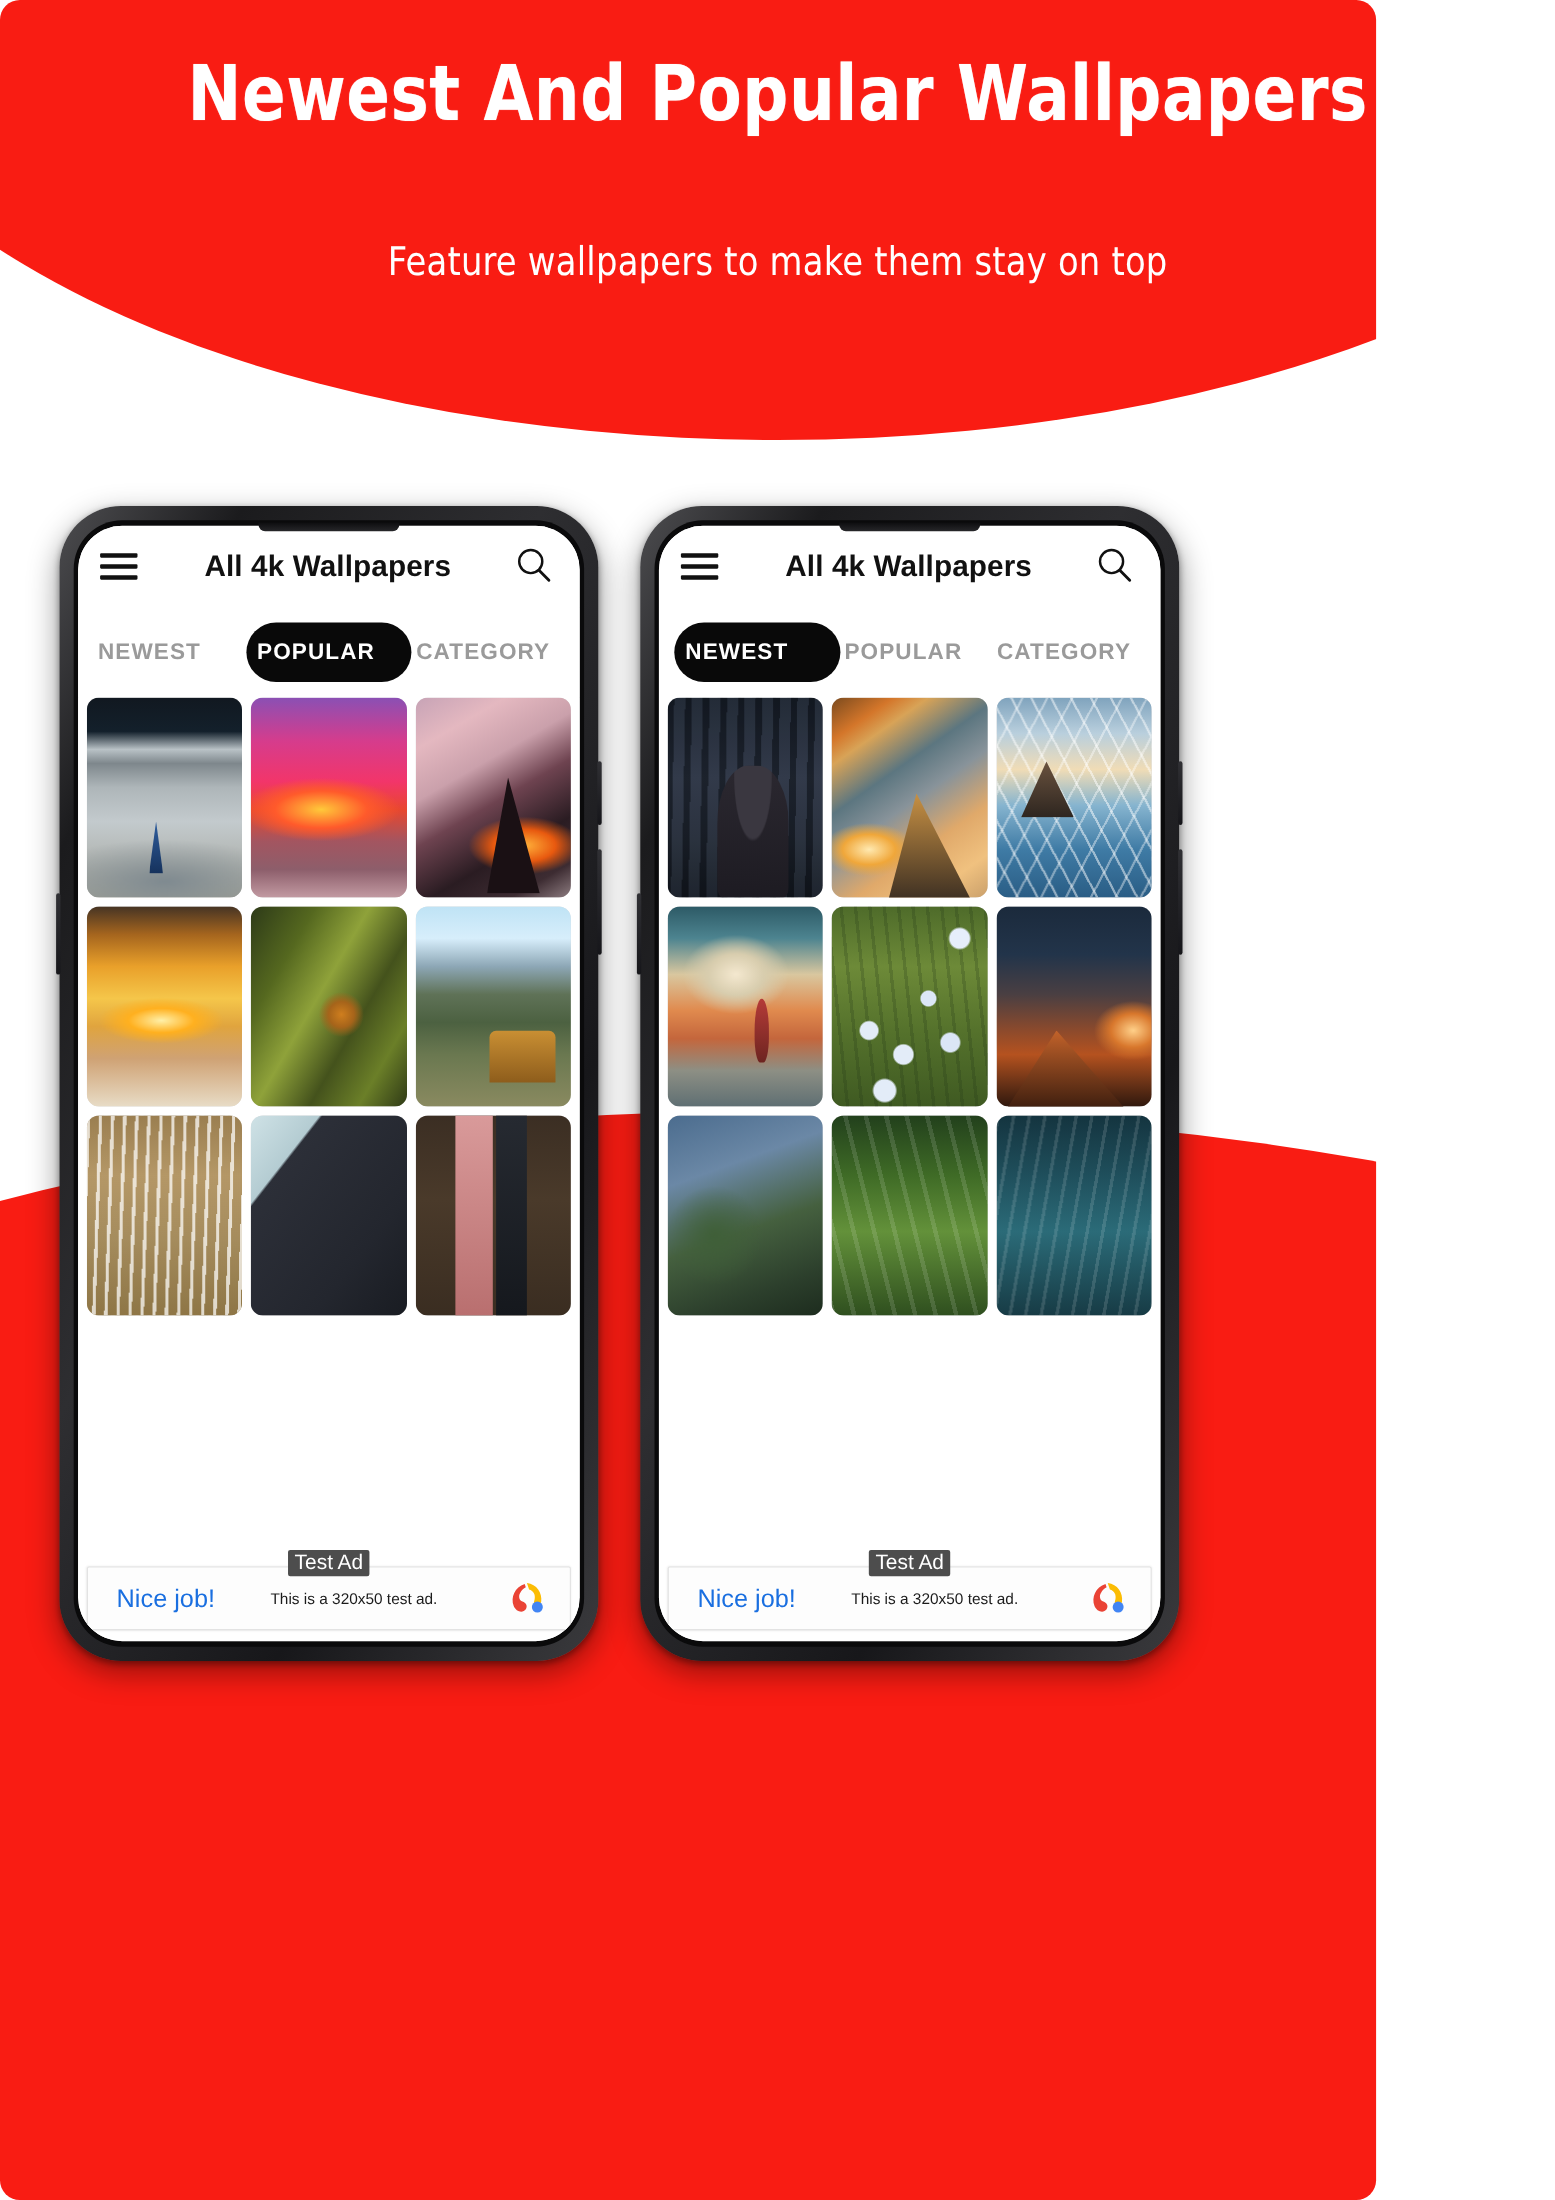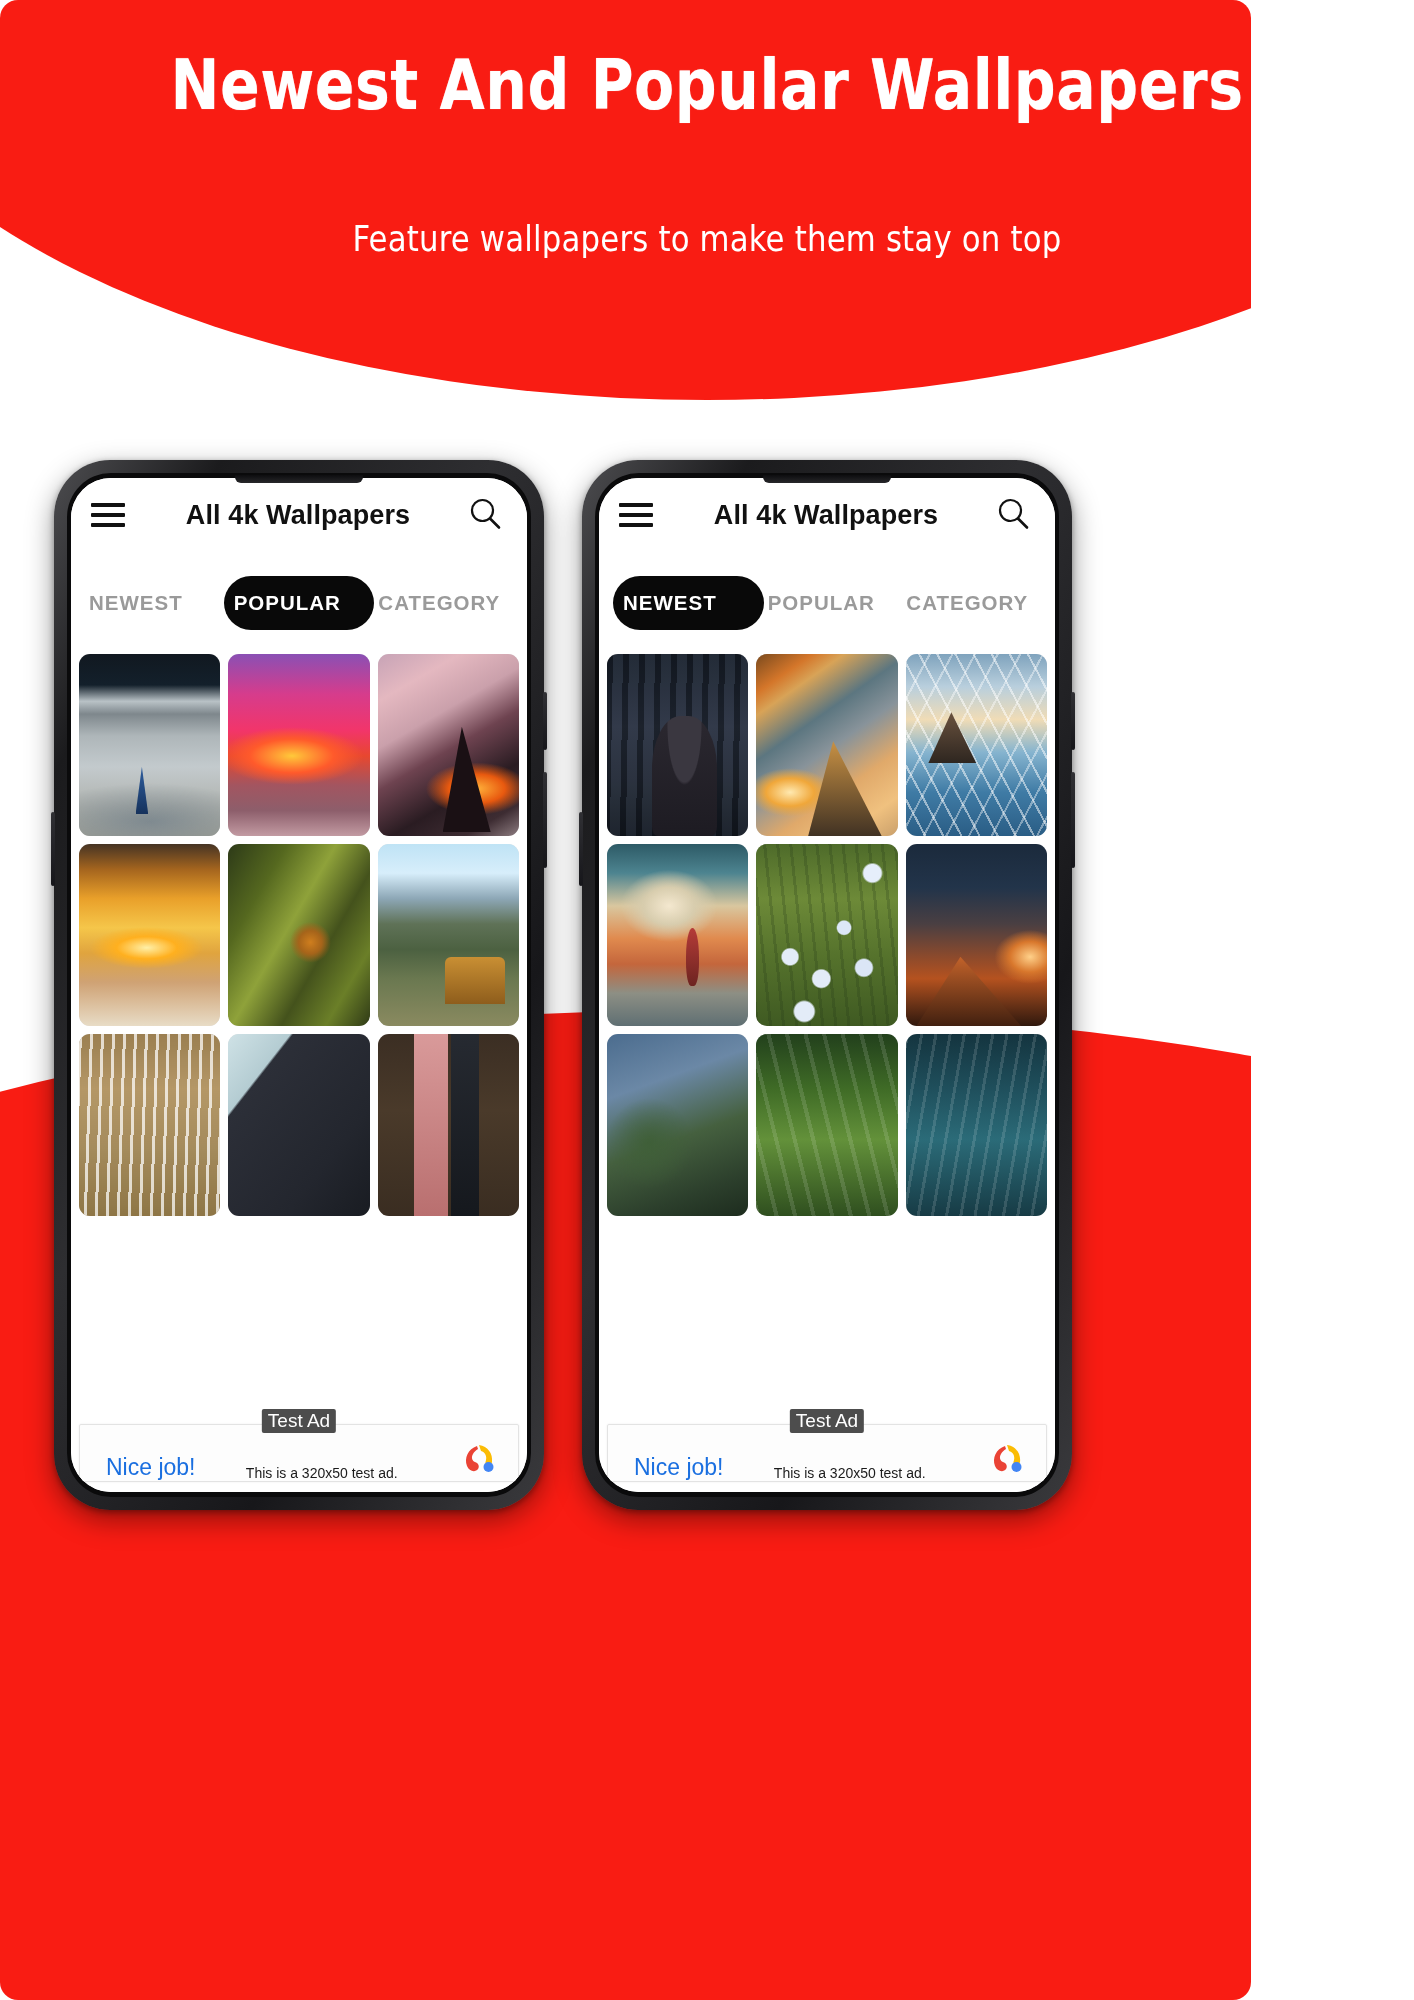--- a/index.html
+++ b/index.html
@@ -67,21 +67,21 @@
     border-radius: 44px;
     background: #0a0a0b;
     padding: 5px 4px;
     overflow: hidden;
   }
   .screen {
     position: relative; width: 100%; height: 100%;
     border-radius: 40px;
     background: #ffffff;
     overflow: hidden;
-    display: flex; flex-direction: column; gap: 10px;
+    display: flex; flex-direction: column;
   }
   
   .speaker {
     position: absolute; left: 50%; top: 2px; transform: translateX(-50%);
     width: 128px; height: 8px; border-radius: 0 0 6px 6px;
     background: linear-gradient(180deg,#0d0d0f,#27272a);
     z-index: 9;
   }
   
   .side-btn {
@@ -139,21 +139,21 @@
     background: #fff;
     overflow: hidden;
   }
   .cell { border-radius: 11px; overflow: hidden; position: relative; background: #ddd; }
   .cell .art { position: absolute; inset: 0; }
 
   
   .ad {
     position: absolute; left: 8px; right: 8px; bottom: 10px; height: 58px;
     background: #fdfdfd; border: 1px solid #e3e3e3; border-radius: 2px;
-    display: flex; align-items: flex-end; z-index: 8;
+    display: flex; align-items: center; z-index: 8;
     box-shadow: 0 0 2px rgba(0,0,0,.08);
   }
   .ad-cta { color: #1a6fe0; font-size: 23px; font-weight: 400; padding-left: 26px; white-space: nowrap; }
   .ad-body { flex: 1 1 auto; text-align: center; font-size: 14px; color: #1b1b1b; white-space: nowrap; padding-right: 10px; }
   .ad-badge {
     position: absolute; left: 50%; transform: translateX(-50%);
     top: -16px; background: #4d4d4d; color: #fff;
     font-size: 19px; padding: 1px 6px; border-radius: 2px; white-space: nowrap;
     z-index: 3;
   }

